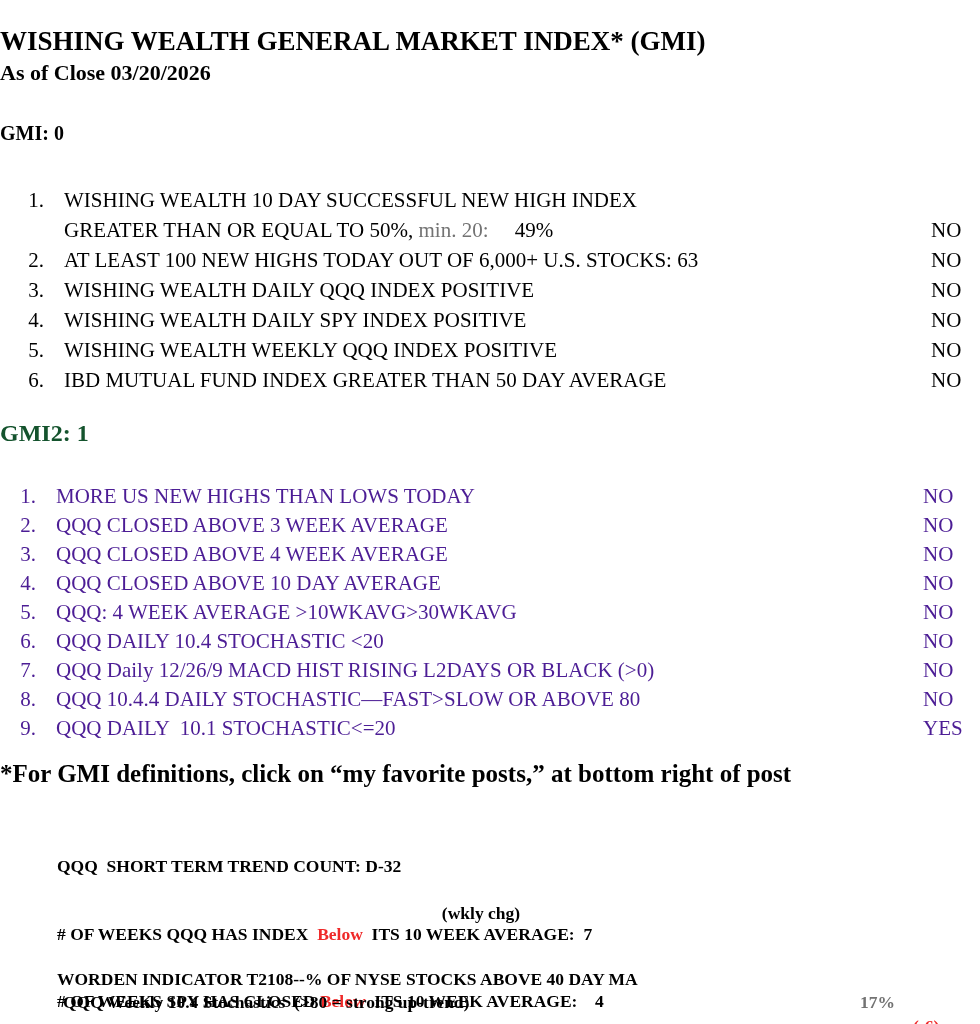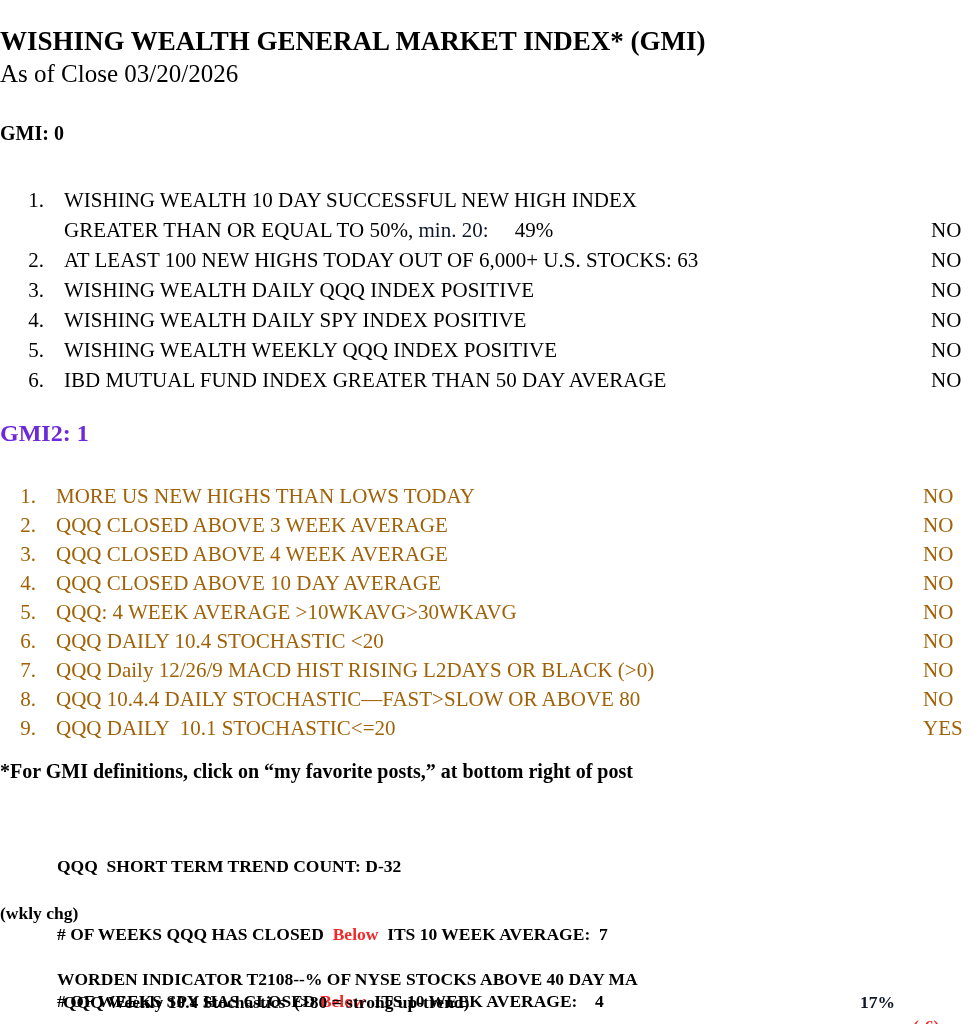--- a/index.html
+++ b/index.html
@@ -3,42 +3,42 @@
 <meta charset="utf-8">
 <style>
   html,body{margin:0;padding:0;}
   body{
     width:980px;height:1024px;background:#ffffff;position:relative;
     font-family:"Liberation Serif","DejaVu Serif",serif;color:#000;
     overflow:hidden;
   }
   .center{position:absolute;left:0;width:980px;}
   .title{top:26px;font-size:27px;font-weight:bold;letter-spacing:0px;}
-  .subtitle{top:60px;font-size:25px;font-weight:normal;}
+  .subtitle{top:60px;font-size:22px;font-weight:bold;}
   .gmi-heading{top:122px;font-size:20px;font-weight:bold;}
-  .gmi2-heading{top:420px;font-size:24px;font-weight:bold;color:#6d28d9;}
-  .footnote{top:760px;font-size:20px;font-weight:bold;}
+  .gmi2-heading{top:420px;font-size:24px;font-weight:bold;color:#14532d;}
+  .footnote{top:760px;font-size:25px;font-weight:bold;}
 
   .list{position:absolute;left:0;width:980px;}
   .gmi-list{top:188px;font-size:21px;}
   .gmi-list .row{height:30px;margin-left:8px;}
-  .gmi2-list{top:484px;font-size:21px;color:#a16207;}
+  .gmi2-list{top:484px;font-size:21px;color:#4c1d95;}
   .gmi2-list .row{height:29px;}
 
   .row{position:relative;width:980px;white-space:nowrap;}
   .row .num{display:inline-block;width:36px;text-align:right;white-space:pre;}
   .row .txt{margin-left:20px;white-space:pre;}
   .row .ans{position:absolute;left:923px;top:0;white-space:pre;}
 
-  .orange{color:#0f172a;}
+  .orange{color:#737373;}
   .red{color:#EF2A2A;text-align:center;}
   .black{color:#000;}
 
   .stats{position:absolute;left:57px;top:810px;font-size:17.5px;font-weight:bold;line-height:22.5px;white-space:pre;}
-  .wkly-chg{position:absolute;top:903px;left:0;width:962px;text-align:left;font-size:17.5px;font-weight:bold;}
+  .wkly-chg{position:absolute;top:903px;left:0;width:962px;text-align:center;font-size:17.5px;font-weight:bold;}
   .indicators{position:absolute;left:0;top:944px;width:980px;font-size:17.5px;font-weight:bold;line-height:23.5px;}
   .ind-row{position:relative;height:23.5px;white-space:pre;}
   .ind-row .lbl{position:absolute;left:57px;}
   .ind-row.indent .lbl{left:63px;}
   .ind-row .val{position:absolute;left:860px;}
   .ind-row .chg{position:absolute;left:913px;}
 </style>
 </head>
 <body>
 
@@ -115,21 +115,21 @@
   <div class="row">
     <span class="num">9.</span><span class="txt">QQQ DAILY  10.1 STOCHASTIC&lt;=20</span>
     <span class="ans">YES</span>
   </div>
 </div>
 
 <div class="center footnote">*For GMI definitions, click on “my favorite posts,” at bottom right of post</div>
 
 <div class="stats">
   <div>QQQ  SHORT TERM TREND COUNT: D-32</div>
-  <div><span># OF WEEKS QQQ HAS CLOSED  </span><span class="red">Below</span><span>  ITS 10 WEEK AVERAGE:  7</span></div>
+  <div><span># OF WEEKS QQQ HAS INDEX  </span><span class="red">Below</span><span>  ITS 10 WEEK AVERAGE:  7</span></div>
   <div><span># OF WEEKS SPY HAS CLOSED </span><span class="red">Below</span><span>  ITS 10 WEEK AVERAGE:    4</span></div>
   
 </div>
 
 <div class="wkly-chg">(wkly chg)</div>
 
 <div class="indicators">
   <div class="ind-row">
     <span class="lbl">WORDEN INDICATOR T2108--% OF NYSE STOCKS ABOVE 40 DAY MA</span>
     <span class="val orange">17%</span>

